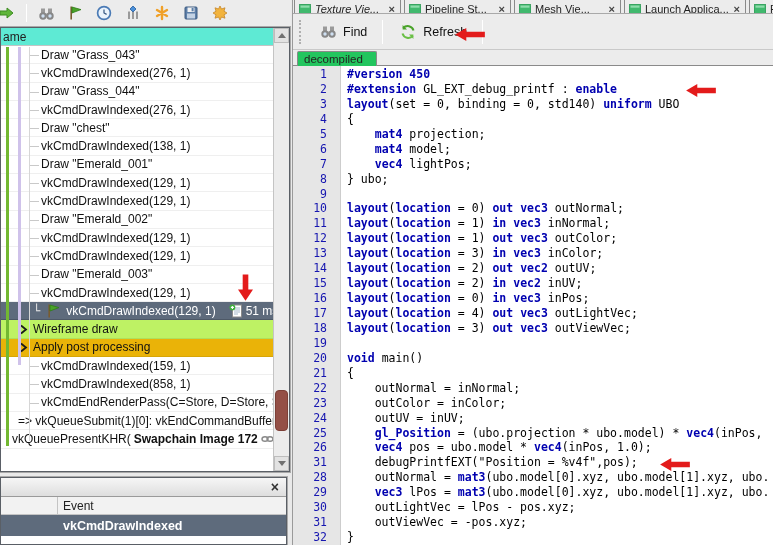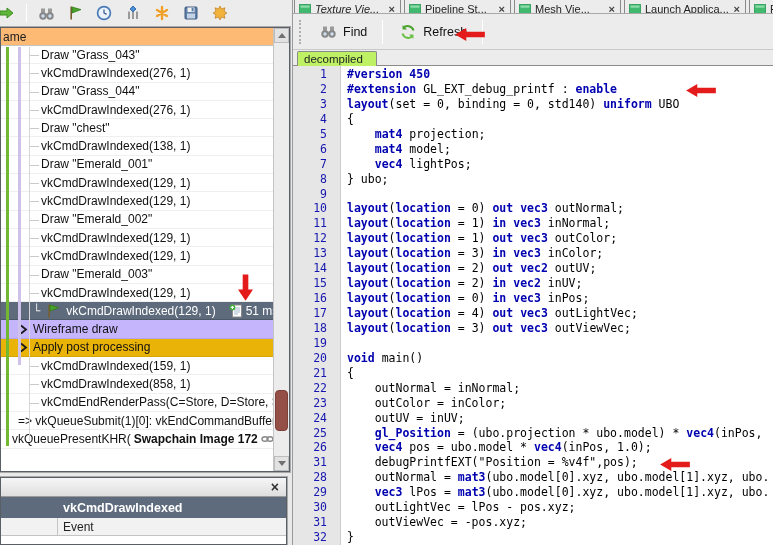--- a/index.html
+++ b/index.html
@@ -8,29 +8,29 @@
 
   
   #left-toolbar { position:absolute; left:0; top:0; width:291px; height:27px; background:#ececec;
     border-bottom:1px solid #b9b9b9; display:flex; align-items:center; gap:9px; padding-left:0; }
   .tb-icon { width:20px; height:20px; display:flex; align-items:center; justify-content:center; flex:0 0 auto; }
   .tb-sep { width:1px; height:18px; background:#b5b5b5; border-right:1px solid #fff; flex:0 0 auto; }
 
   
   #event-browser { position:absolute; left:0; top:27px; width:290px; height:445px;
     background:#fff; border:1px solid #5a5f66; outline:1px solid #a9a9a9; }
-  #eb-header { position:absolute; left:0; top:0; right:16px; height:18px; background:#fdba74;
+  #eb-header { position:absolute; left:0; top:0; right:16px; height:18px; background:#5eead4;
     border-bottom:1px solid #c4c4c4; font-size:12px; color:#222; padding:2px 0 0 2px; }
   #eb-rows { position:absolute; left:0; top:18px; right:16px; bottom:0; overflow:hidden; }
   .row { position:relative; height:18.3px; display:flex; align-items:center; font-size:12px;
     color:#111; border-bottom:1px solid #efefef; white-space:nowrap; overflow:hidden; }
   .row.child { padding-left:40px; }
   .row.child::before { content:""; position:absolute; left:28px; top:9px; width:10px; height:1px; background:#c9c9c9; }
   .row.group { padding-left:18px; gap:5px; border-bottom:1px solid rgba(0,0,0,0.08); }
-  .row.blue { background:#c4b5fd; }
+  .row.blue { background:#bef264; }
   .row.tan  { background:#eab308; }
   .row.selected { background:#5e6b7c; color:#fff; border-bottom:1px solid #4d5866; padding-left:32px; gap:5px; }
   .row.api  { padding-left:17px; }
   .row.api2 { padding-left:11px; gap:3px; }
   .row b { font-weight:bold; }
   .l-connector { color:#e8e8e8; font-family:"DejaVu Sans Mono", monospace; font-size:12px; }
   .badge { display:flex; align-items:center; gap:3px; margin-left:8px; font-size:12px; }
   #guide-green  { position:absolute; left:5px;  top:19px; width:3px; height:399px; background:#72b832; }
   #guide-purple { position:absolute; left:17px; top:19px; width:3px; height:318px; background:#cfc2ea; }
   #guide-tree   { position:absolute; left:28px; top:19px; width:1px; height:394px; background:#d6d6d6; }
@@ -66,21 +66,21 @@
     font-size:11px; color:#222; flex:0 0 auto; overflow:hidden; }
   .rp-tab .x { font-size:11px; font-weight:bold; color:#444; }
   #rp-toolbar { position:absolute; left:0; top:13px; right:0; height:37px; background:#ececec;
     border-top:1px solid #a9a9a9; border-bottom:1px solid #c9c9c9; display:flex; align-items:center; padding-left:6px; gap:8px; }
   .grip { width:4px; height:24px; border-left:2px dotted #b0b0b0; }
   .rp-btn { display:flex; align-items:center; gap:5px; font-size:12.5px; color:#111; padding:4px 6px;
     border:1px solid transparent; border-radius:2px; }
   .rp-tbsep { width:1px; height:24px; background:#bdbdbd; border-right:1px solid #fff; }
 
   #doc-area { position:absolute; left:0; top:50px; right:0; bottom:0; }
-  #doc-tab { position:absolute; left:4px; top:1px; width:80px; height:15px; background:#bef264;
+  #doc-tab { position:absolute; left:4px; top:1px; width:80px; height:15px; background:#22c55e;
     border:1px solid #8a8a8a; border-bottom:none; border-radius:2px 2px 0 0;
     font-size:11.5px; color:#222; padding:1px 0 0 6px; z-index:2; }
   #doc-tabline { position:absolute; left:0; top:15px; right:0; height:1px; background:#8a8a8a; }
   #code-box { position:absolute; left:0; top:16px; right:0; bottom:0; background:#fff; overflow:hidden; }
   #gutter { position:absolute; left:0; top:0; bottom:0; width:48px; background:#e6e6e6; border-right:1px solid #cdcdcd; }
   #code-lines { position:absolute; left:0; top:1px; right:0; }
   .code-line { height:14.95px; display:flex; font-family:"DejaVu Sans Mono", monospace; font-size:11.5px; line-height:14.95px; white-space:pre; }
   .code-line .num { width:34px; text-align:right; color:#1616b0; flex:0 0 auto; }
   .code-line .src { padding-left:20px; color:#000; }
   .kw { color:#0000b0; font-weight:bold; }
@@ -272,27 +272,27 @@
           <div class="tri-down"></div>
         </div>
     </div>
   </div>
 
   <div id="event-panel">
     <div id="ep-titlebar">
       <span class="close-x">×</span>
     </div>
     <div id="ep-table">
+      <div id="ep-head">
+        <div id="ep-col0"></div>
+        <div id="ep-col1">Event</div>
+      </div>
       <div id="ep-selrow">
         <div class="cell0"></div>
         <div class="cell1">vkCmdDrawIndexed</div>
-      </div>
-      <div id="ep-head">
-        <div id="ep-col0"></div>
-        <div id="ep-col1">Event</div>
       </div>
     </div>
   </div>
 
   <div id="right-panel">
     <div id="rp-tabs">
         <div class="rp-tab" style="width: 107px;">
           <span style="display: flex;">
             <svg width="12" height="10" viewBox="0 0 12 10">
               <rect width="12" height="10" rx="1.5" fill="#41b96e" stroke="#2f8f52"></rect>

